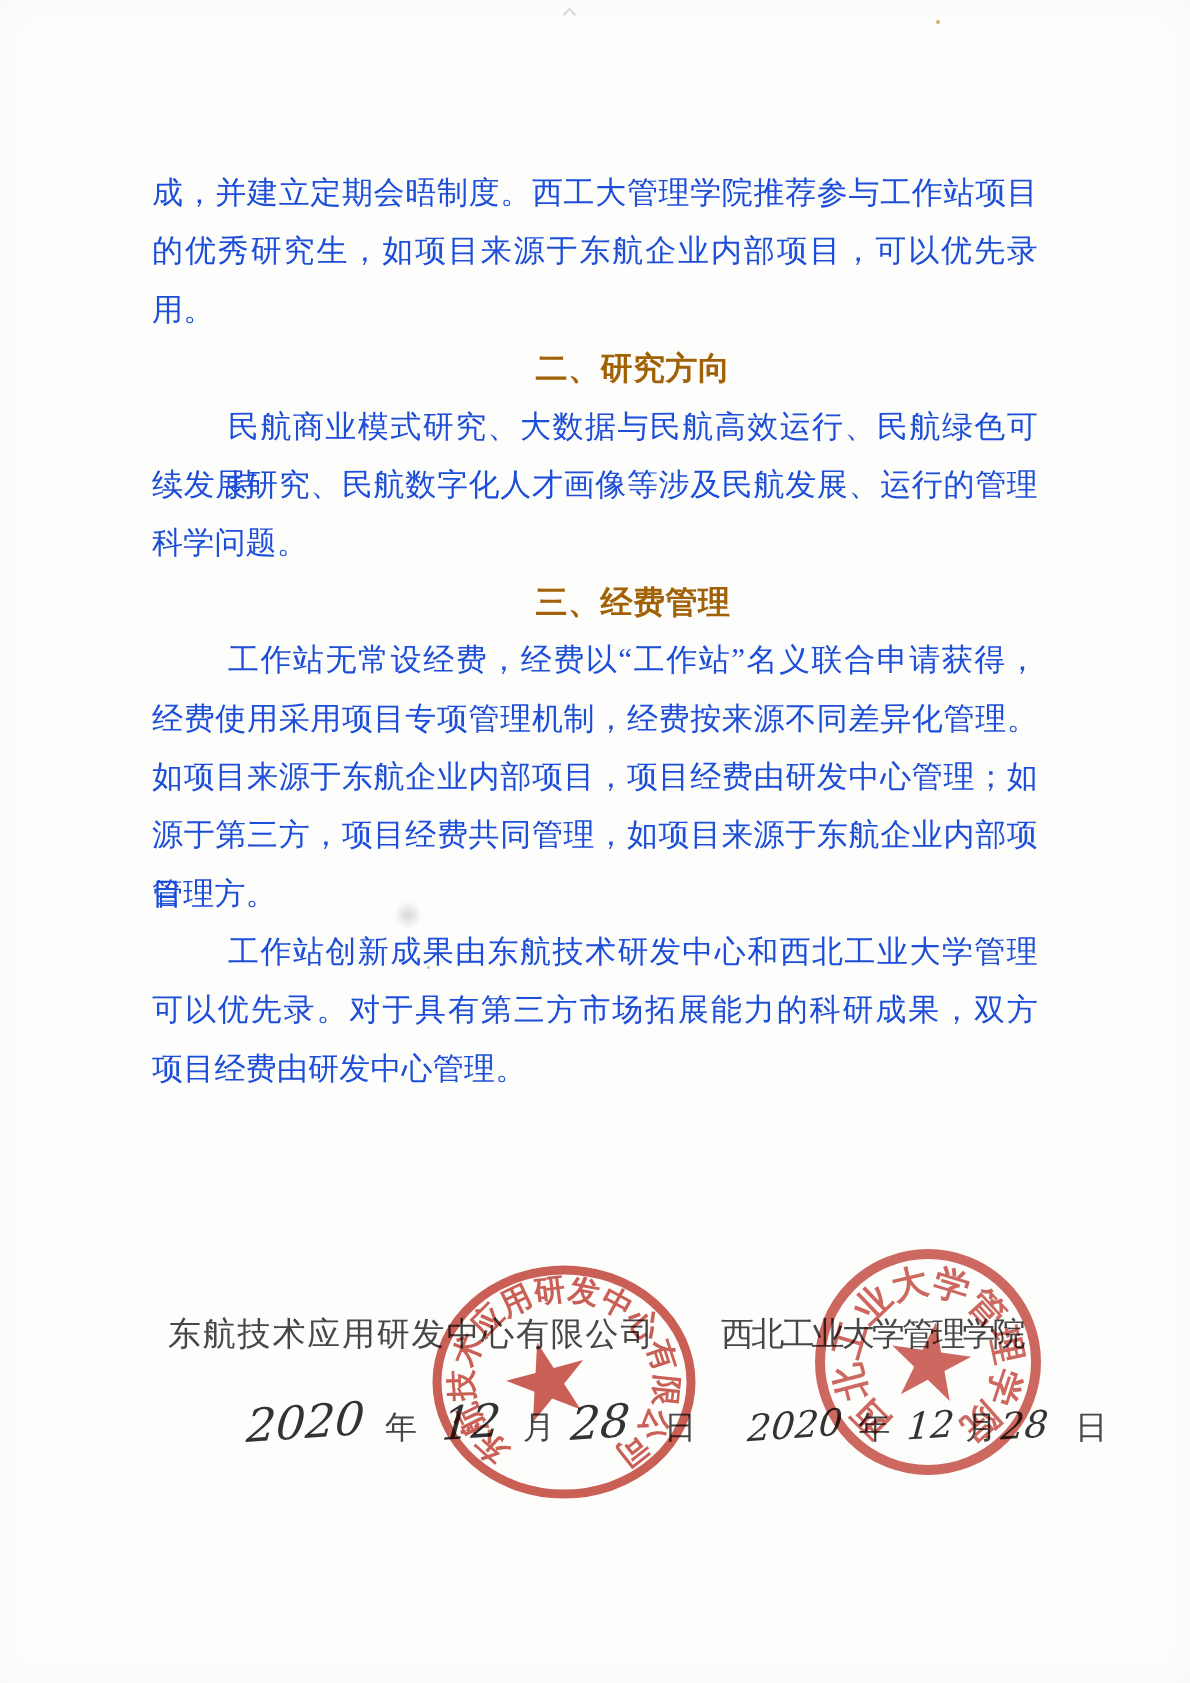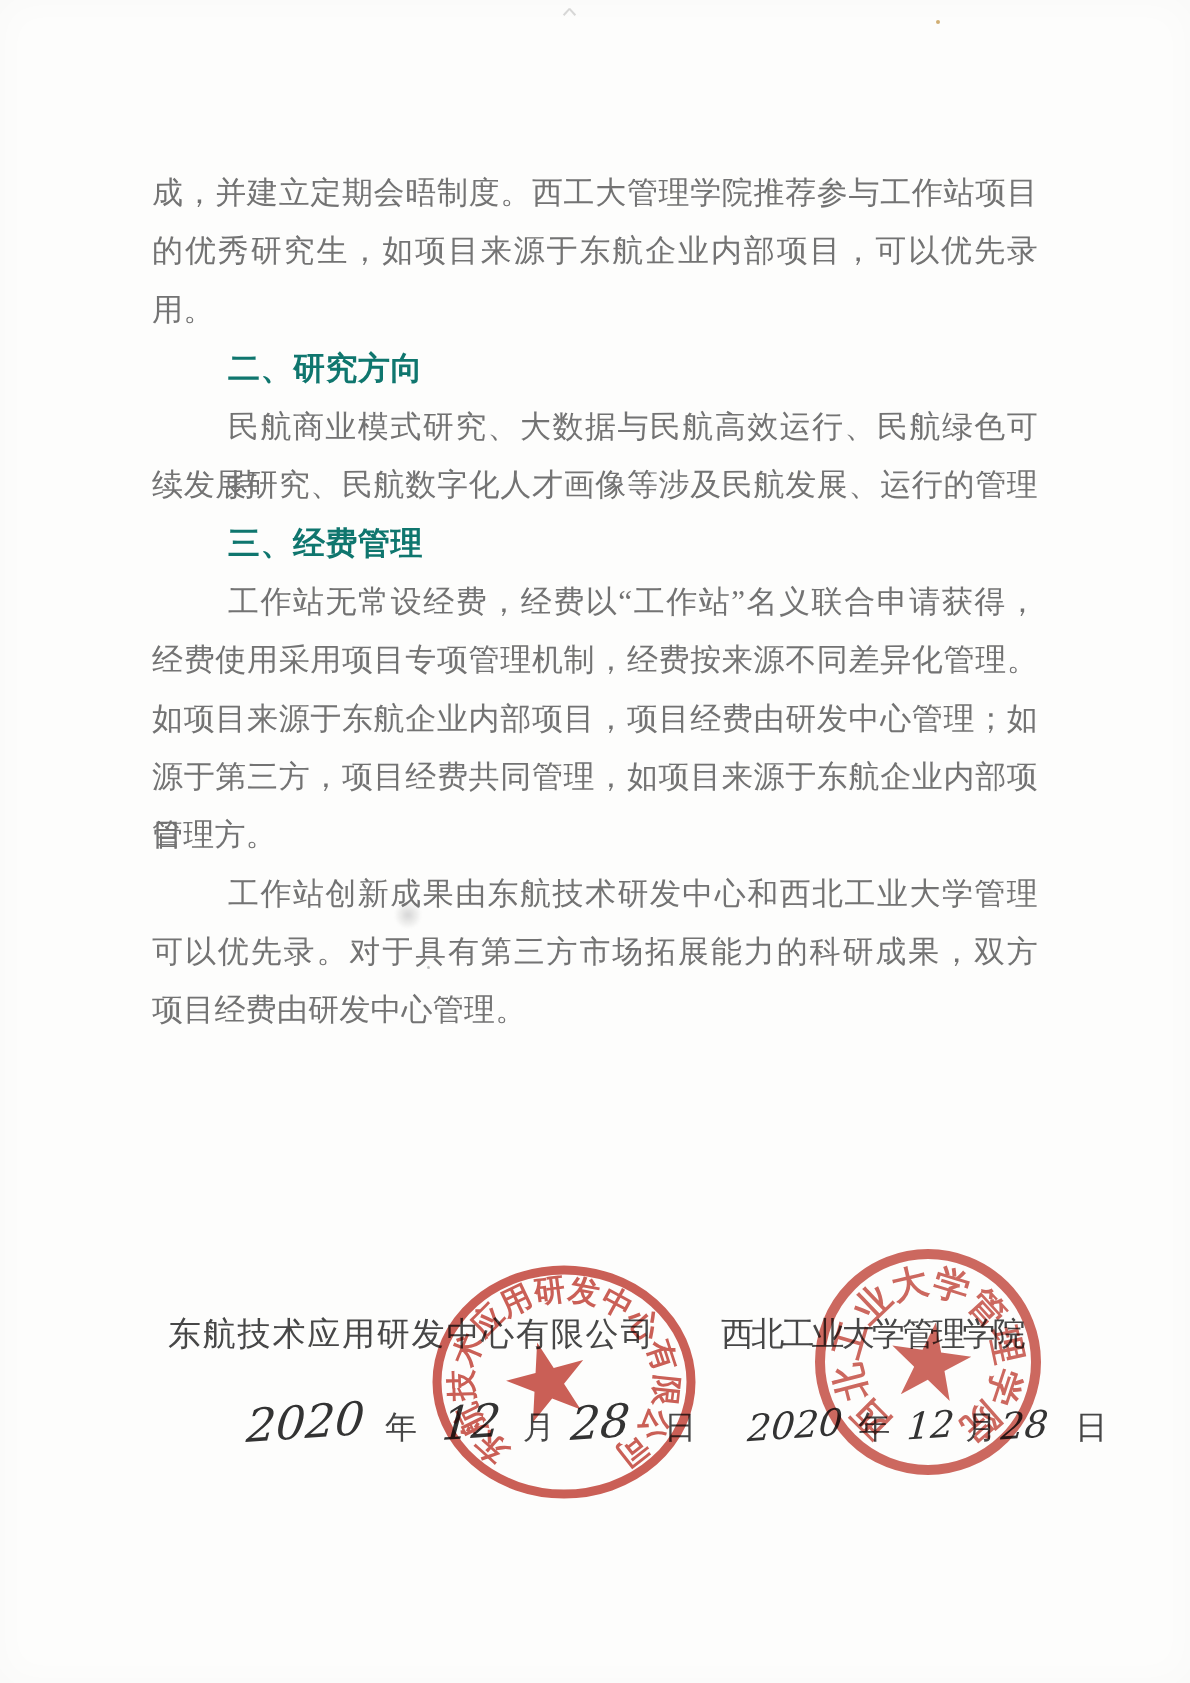--- a/index.html
+++ b/index.html
@@ -1,25 +1,25 @@
 <!DOCTYPE html>
 <html><head>
 <meta charset="utf-8">
 <style>
   html,body{margin:0;padding:0;background:#e8e8e8;}
   .page{position:relative;width:1190px;height:1683px;background:#fdfdfc;overflow:hidden;
         font-family:"Liberation Serif","DejaVu Serif",serif;box-shadow:inset 0 0 40px rgba(0,0,0,0.02);}
   
   .doc{position:absolute;left:152px;top:164px;width:886px;}
-  .ln{height:58.4px;line-height:58.4px;font-size:31px;color:#737373;letter-spacing:.2px;
+  .ln{height:58.4px;line-height:58.4px;font-size:31px;color:#1d4ed8;letter-spacing:.2px;
       text-align:left;white-space:nowrap;}
   .ln.j{text-align:justify;text-align-last:justify;white-space:normal;}
   .ln.ind{padding-left:76px;}
   .ln.hd{font-family:Liberation Serif, serif;font-weight:700;font-size:32px;
-         color:#0f766e;padding-left:76px;letter-spacing:.5px;}
+         color:#a16207;padding-left:76px;letter-spacing:.5px;text-align:center;}
   
   .company{position:absolute;font-size:33px;color:#474747;line-height:36px;white-space:nowrap;}
   .company.left{left:168px;top:1316px;letter-spacing:1.8px;}
   .company.right{left:721px;top:1316px;letter-spacing:-2.8px;}
   .date{position:absolute;height:52px;line-height:52px;white-space:nowrap;color:#3c3c3c;}
   .date.left{left:247px;top:1396px;}
   .date.right{left:748px;top:1400px;}
   .hand{font-family:"DejaVu Serif",serif;font-style:italic;display:inline-block;
         transform:skewX(-8deg) rotate(-4deg);color:#333;}
   .date.left .hand{font-size:46px;}
@@ -63,20 +63,21 @@
   <div class="art smudge"></div>
   <div class="art dot-g"></div>
 
   <div class="doc">
     <div class="ln j">成，并建立定期会晤制度。西工大管理学院推荐参与工作站项目</div>
     <div class="ln j">的优秀研究生，如项目来源于东航企业内部项目，可以优先录</div>
     <div class="ln">用。</div>
     <div class="ln hd">二、研究方向</div>
     <div class="ln j ind">民航商业模式研究、大数据与民航高效运行、民航绿色可持</div>
     <div class="ln j">续发展研究、民航数字化人才画像等涉及民航发展、运行的管理</div>
+    <div class="ln">科学问题。</div>
     <div class="ln hd">三、经费管理</div>
     <div class="ln j ind">工作站无常设经费，经费以“工作站”名义联合申请获得，</div>
     <div class="ln j">经费使用采用项目专项管理机制，经费按来源不同差异化管理。</div>
     <div class="ln j">如项目来源于东航企业内部项目，项目经费由研发中心管理；如</div>
     <div class="ln j">源于第三方，项目经费共同管理，如项目来源于东航企业内部项目</div>
     <div class="ln">管理方。</div>
     <div class="ln j ind">工作站创新成果由东航技术研发中心和西北工业大学管理</div>
     <div class="ln j">可以优先录。对于具有第三方市场拓展能力的科研成果，双方</div>
     <div class="ln">项目经费由研发中心管理。</div>
   </div>

